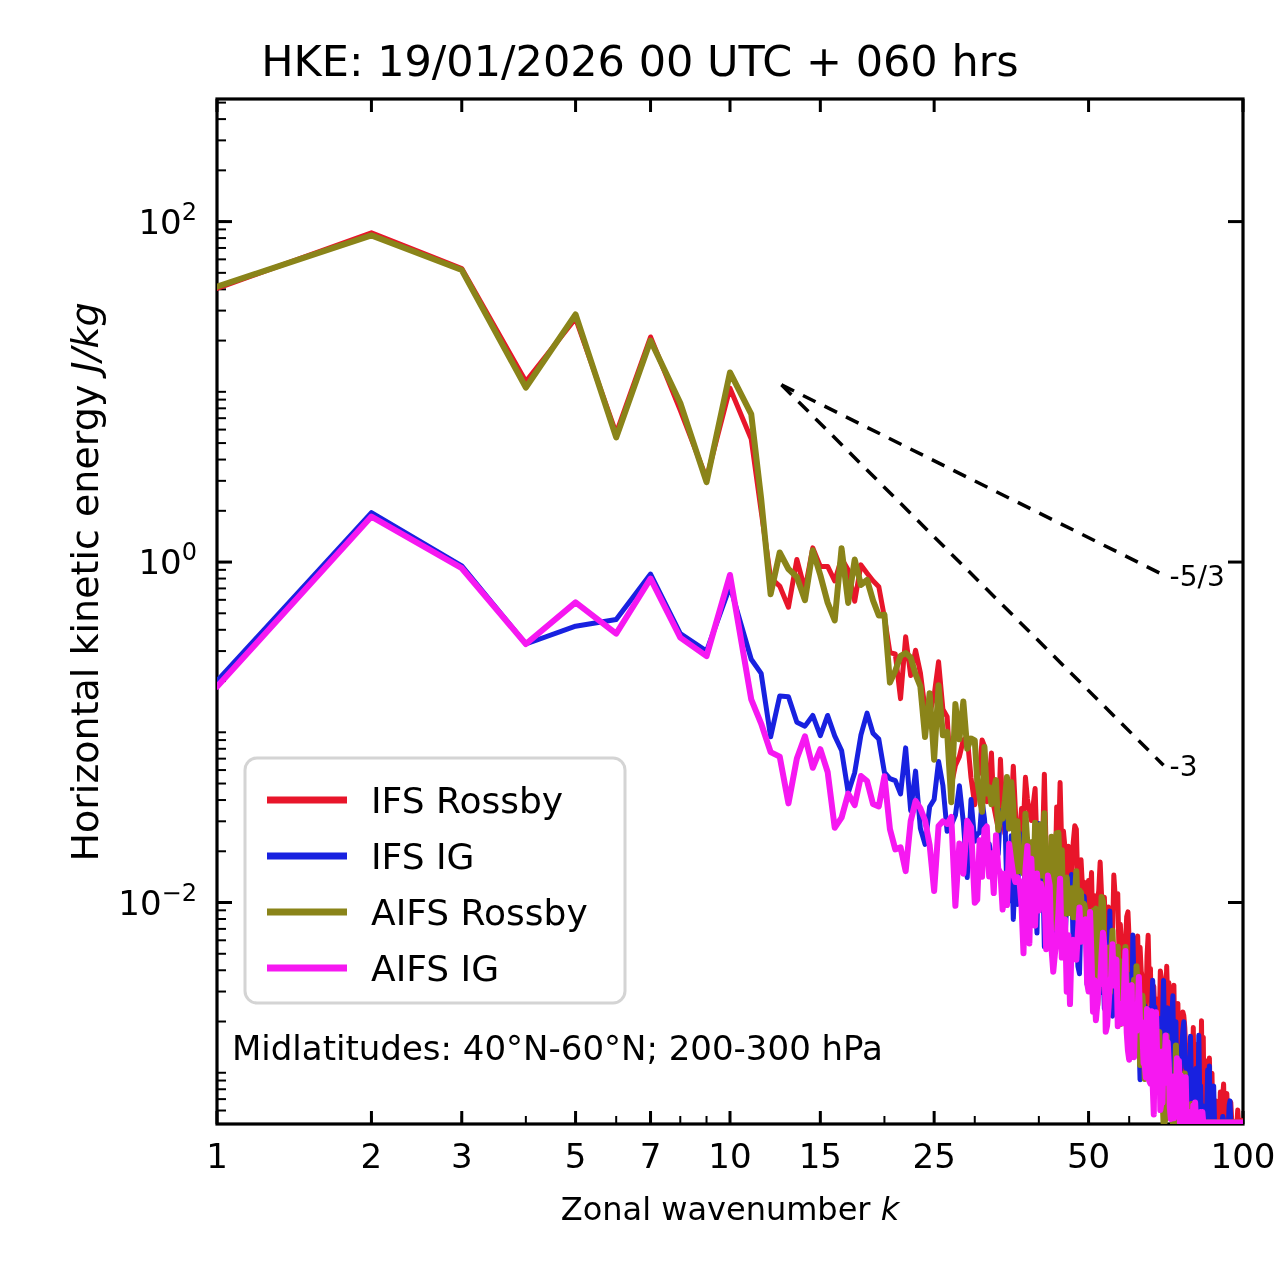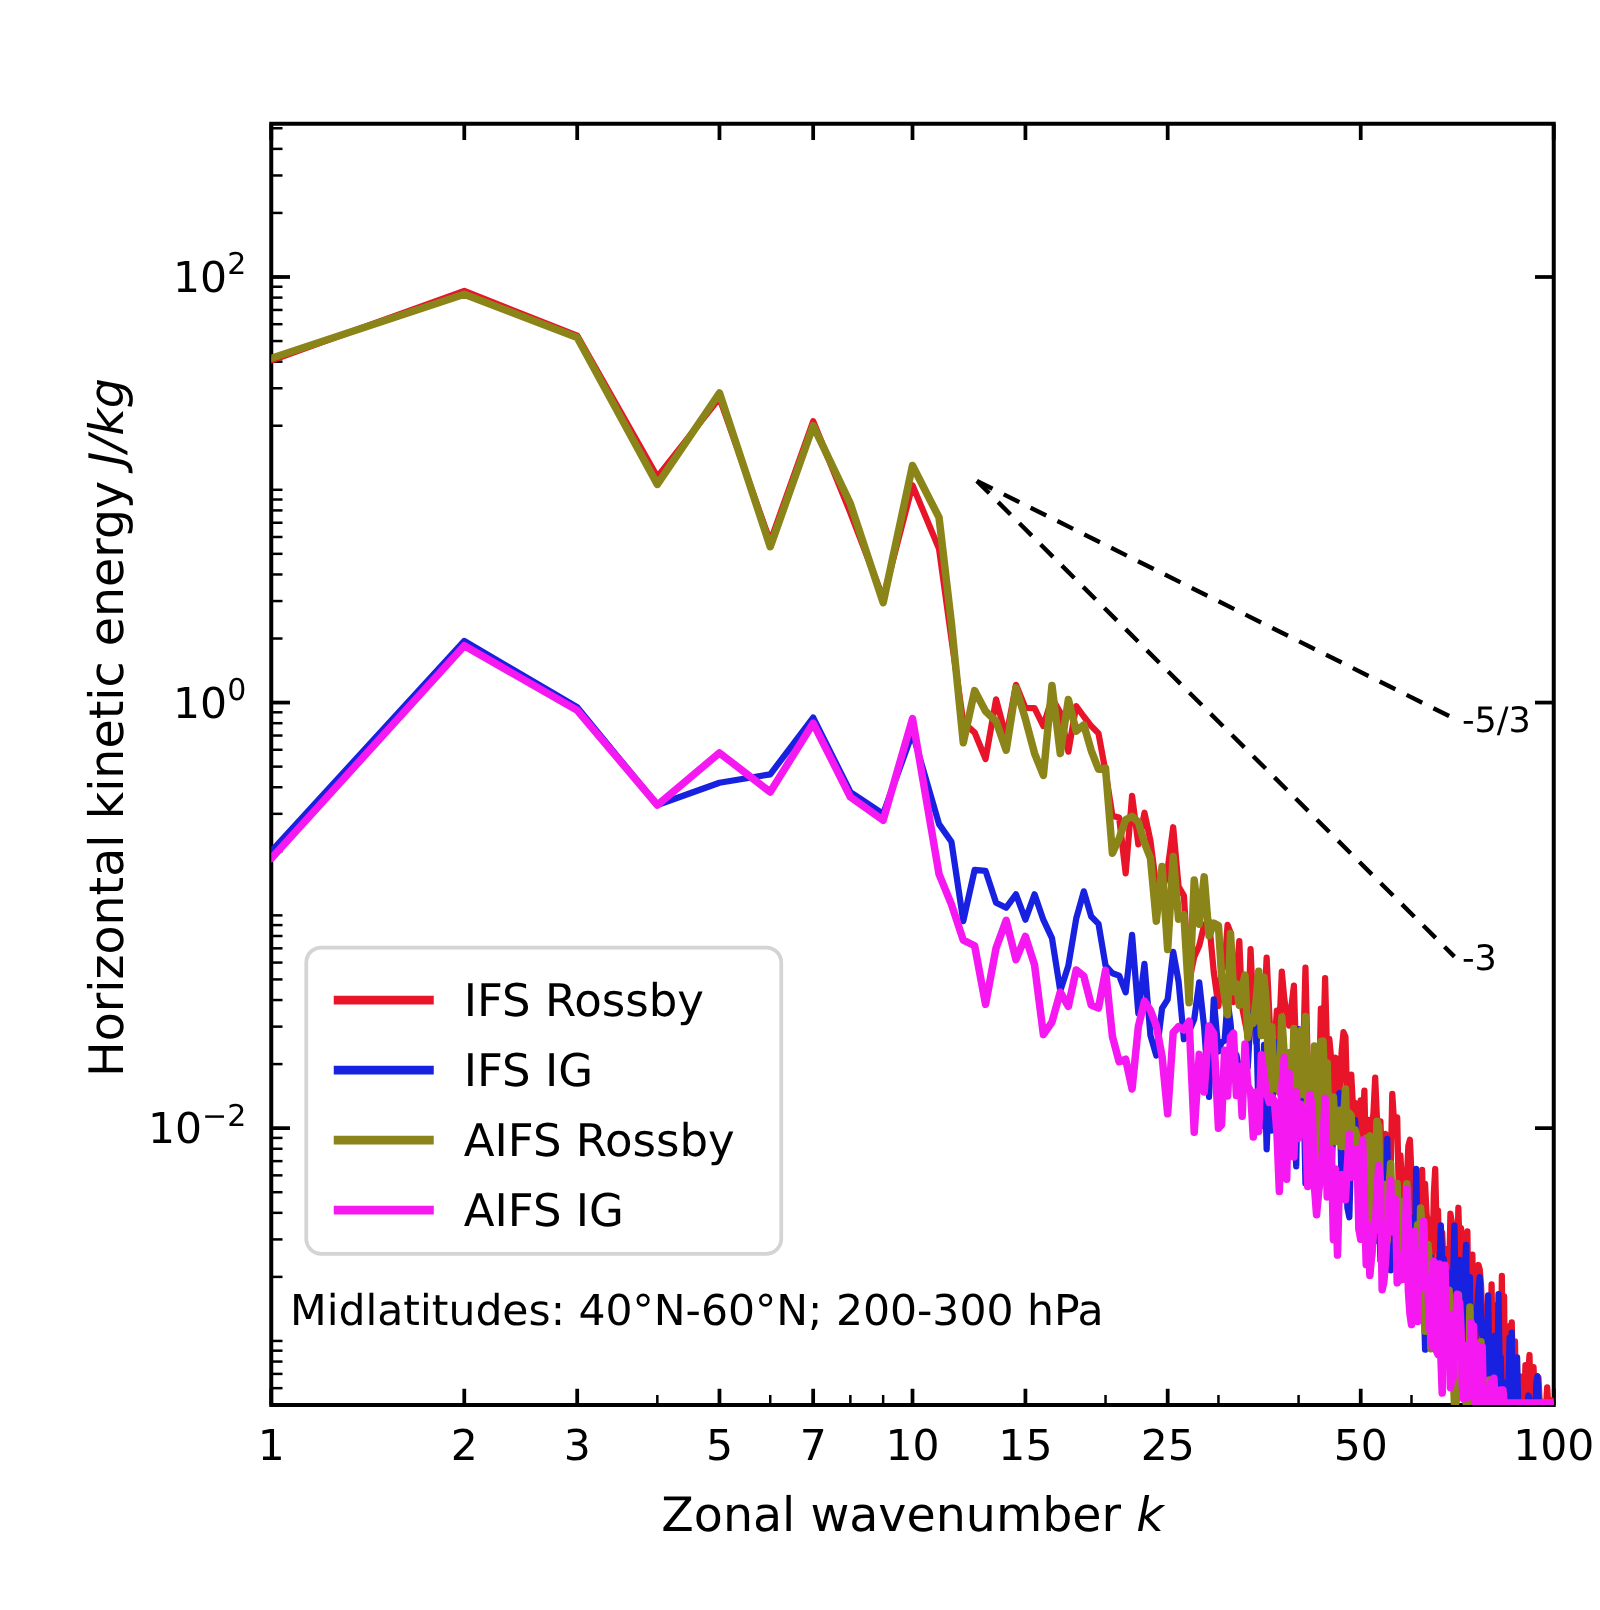--- a/index.html
+++ b/index.html
@@ -14,36 +14,37 @@
 
   #ylabel-wrap{
     position:absolute;left:-430px;top:560px;width:1030px;text-align:center;
     transform:rotate(-90deg);transform-origin:center center;
     font-size:38px;color:#000;pointer-events:none;
   }
   #ylabel-wrap .unit{font-style:italic;}
 
   #xlabel{
     position:absolute;left:217px;top:1190px;width:1026px;text-align:center;
-    font-size:38px;color:#000;
+    font-size:32px;color:#000;
   }
 
   #chart-svg{position:absolute;left:0;top:0;}
 
   .tick-label{font-size:34px;fill:#000;font-family:"DejaVu Sans",sans-serif;}
   .slope-label{font-size:28px;fill:#000;font-family:"DejaVu Sans",sans-serif;}
   .note-label{font-size:34px;fill:#000;font-family:"DejaVu Sans",sans-serif;}
   .legend-label{font-size:36px;fill:#000;font-family:"DejaVu Sans",sans-serif;}
   .exp{font-size:24px;}
 </style>
 </head>
 <body>
 
 <div id="root">
 
+  <div id="plot-title">HKE: 19/01/2026 00 UTC + 060 hrs</div>
 
   <div id="ylabel-wrap">
     <span>Horizontal kinetic energy </span><span class="unit">J/kg</span>
   </div>
 
   <div id="xlabel">Zonal wavenumber <i>k</i></div>
 
   <svg id="chart-svg" width="1280" height="1288">
     <g id="axes-frame">
         <rect x="217" y="99" width="1026" height="1025" fill="none" stroke="#000" stroke-width="3.2"></rect>

